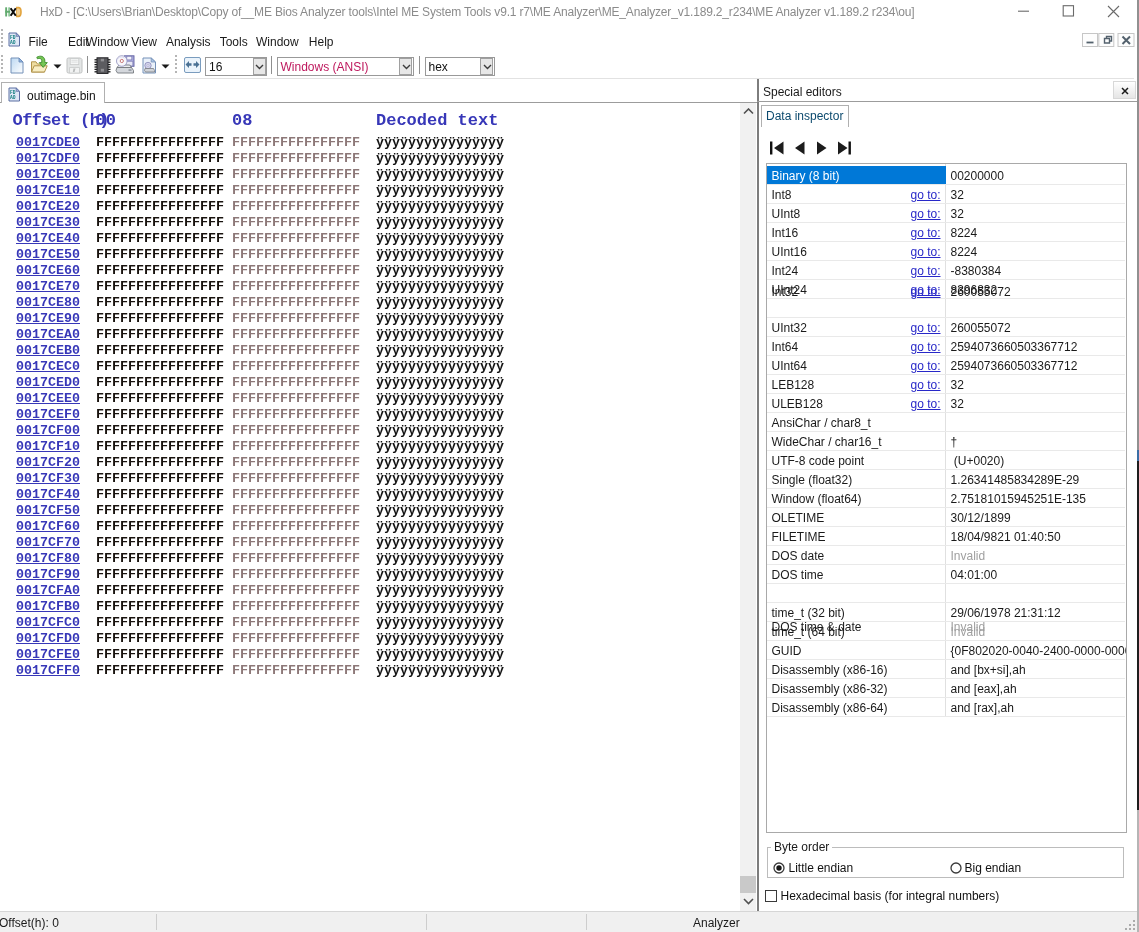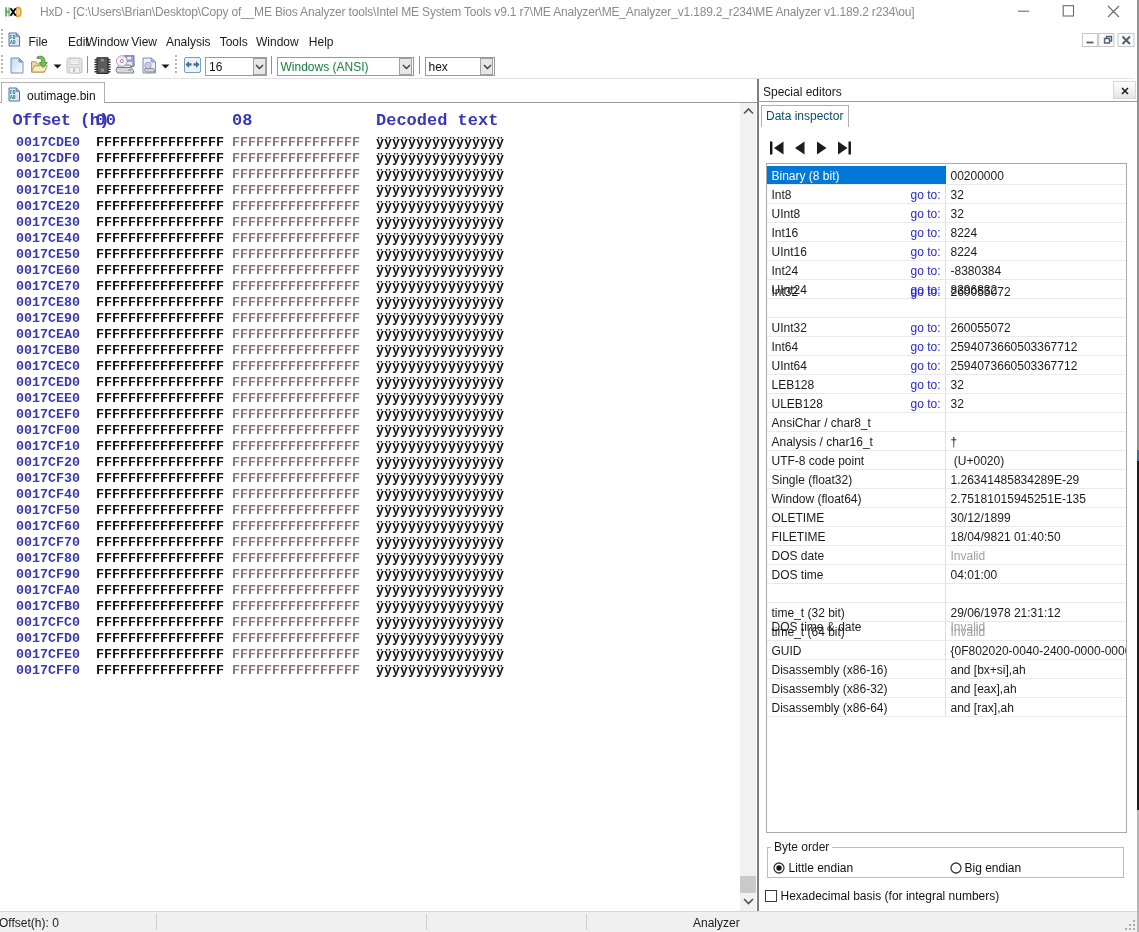--- a/index.html
+++ b/index.html
@@ -3,34 +3,34 @@
 <style>
 * { margin:0; padding:0; box-sizing:border-box; }
 html,body { width:1139px; height:932px; background:#ffffff; overflow:hidden;
   font-family:"Liberation Sans", sans-serif; }
 .abs { position:absolute; }
 .mi { position:absolute; top:34.5px; font-size:12px; color:#1a1a1a; line-height:14px; }
 
 
 #hexpre { position:absolute; left:16px; top:134.6px; font-family:"Liberation Mono", monospace;
   font-size:13.34px; line-height:16px; color:#1a1a1a; letter-spacing:0; font-weight:bold; }
-.off { color:#3737b8; }
+.off { color:#3737b8;text-decoration:underline; }
 .g1 { color:#18120e; }
 .g2 { color:#8d7878; }
 .dec { color:#141414; }
 .hexhead { position:absolute; top:112.8px; font-family:"Liberation Mono", monospace;
   font-size:17px; color:#3737b8; line-height:16px; font-weight:bold; }
 
 
 .irow { position:absolute; left:767px; width:358.5px; height:19px; overflow:hidden; }
 .sel { position:absolute; left:0; top:0; width:178.5px; height:18.5px; background:#0078d7; }
 .ilab { position:absolute; left:4.5px; top:3.6px; font-size:12px; color:#1a1a1a; }
 .selt { color:#ffffff; z-index:2; }
 .goto { position:absolute; right:185px; top:3.6px; font-size:12px; color:#2828c8;
-  }
+  text-decoration:underline; }
 .ival { position:absolute; left:183.5px; top:3.6px; font-size:12px; color:#1a1a1a; white-space:pre; }
 .inval { color:#9f9f9f; }
 .rsep { position:absolute; left:767px; width:358px; height:1px; background:#e9e9e9; }
 </style></head>
 <body>
 
 <svg class="abs" style="left:5px;top:5.5px" width="17" height="12" viewBox="0 0 17 12">
  <rect x="0.2" y="1.2" width="1.9" height="9.3" rx="0.5" fill="#63ab70"></rect>
  <rect x="3.2" y="1.2" width="1.9" height="9.3" rx="0.5" fill="#8fc99a"></rect>
  <rect x="0.2" y="4.8" width="4.9" height="1.9" fill="#63ab70"></rect>
@@ -183,21 +183,21 @@
 
 <div class="abs" style="left:204.5px;top:56.5px;width:62.5px;height:19.5px;background:#fff;border:1px solid #999"></div>
 <div class="abs" style="left:209px;top:59.5px;font-size:12px;color:#111">16</div>
 <div class="abs" style="left:252.8px;top:58px;width:12.8px;height:16.5px;background:#e7e7e7;border:1px solid #a0a0a0"></div>
 <svg class="abs" style="left:255px;top:63.5px" width="9" height="6" viewBox="0 0 9 6">
     <path d="M1 1 L4.5 4.5 L8 1" fill="none" stroke="#3c3c3c" stroke-width="1.4"></path>
   </svg>
 <div class="abs" style="left:271px;top:56px;width:1px;height:18px;background:#8f8f8f"></div>
 
 <div class="abs" style="left:276.5px;top:56.5px;width:137px;height:19.5px;background:#fff;border:1px solid #999"></div>
-<div class="abs" style="left:280.5px;top:59.5px;font-size:12px;color:#15803d">Windows (ANSI)</div>
+<div class="abs" style="left:280.5px;top:59.5px;font-size:12px;color:#be185d">Windows (ANSI)</div>
 <div class="abs" style="left:399.3px;top:58px;width:12.8px;height:16.5px;background:#e7e7e7;border:1px solid #a0a0a0"></div>
 <svg class="abs" style="left:401.5px;top:63.5px" width="9" height="6" viewBox="0 0 9 6">
     <path d="M1 1 L4.5 4.5 L8 1" fill="none" stroke="#3c3c3c" stroke-width="1.4"></path>
   </svg>
 <div class="abs" style="left:419px;top:56px;width:1px;height:18px;background:#8f8f8f"></div>
 
 <div class="abs" style="left:424.5px;top:56.5px;width:70px;height:19.5px;background:#fff;border:1px solid #999"></div>
 <div class="abs" style="left:428.5px;top:59.5px;font-size:12px;color:#111">hex</div>
 <div class="abs" style="left:480.3px;top:58px;width:12.8px;height:16.5px;background:#e7e7e7;border:1px solid #a0a0a0"></div>
 <svg class="abs" style="left:482.5px;top:63.5px" width="9" height="6" viewBox="0 0 9 6">
@@ -378,21 +378,21 @@
 <div class="irow" style="top:393.5px">
     <span class="ilab">ULEB128</span>
     <span class="goto">go to:</span>
     <span class="ival">32</span>
   </div>
 <div class="irow" style="top:412.5px">
     <span class="ilab">AnsiChar / char8_t</span>
     <span class="ival"></span>
   </div>
 <div class="irow" style="top:431.5px">
-    <span class="ilab">Analysis / char16_t</span>
+    <span class="ilab">WideChar / char16_t</span>
     <span class="ival">†</span>
   </div>
 <div class="irow" style="top:450.5px">
     <span class="ilab">UTF-8 code point</span>
     <span class="ival">&nbsp;(U+0020)</span>
   </div>
 <div class="irow" style="top:469.5px">
     <span class="ilab">Single (float32)</span>
     <span class="ival">1.26341485834289E-29</span>
   </div>

